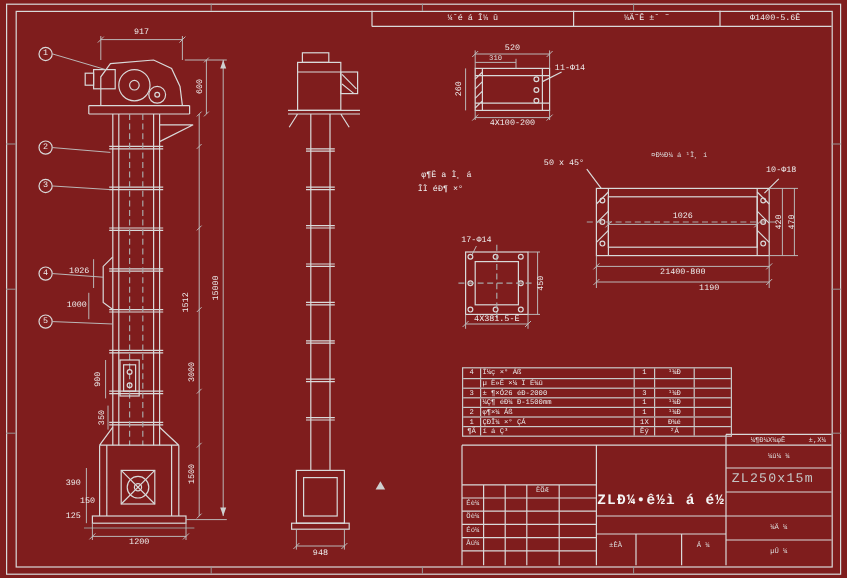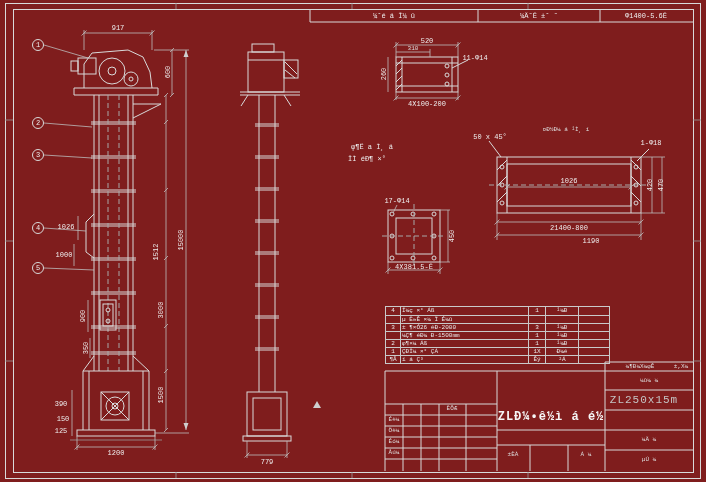--- a/index.html
+++ b/index.html
@@ -158,42 +158,42 @@
   <div class="balloon" style="left:38px;top:155px">3</div>
   <div class="balloon" style="left:38px;top:228px">4</div>
   <div class="balloon" style="left:38px;top:268px">5</div>
 
   <span class="t" style="left:118px;top:28px">917</span>
   <span class="t" style="left:66px;top:227px">1026</span>
   <span class="t" style="left:64px;top:255px">1000</span>
   <span class="t r" style="left:83px;top:316px">900</span>
   <span class="t r" style="left:86px;top:348px">350</span>
   <span class="t" style="left:61px;top:404px">390</span>
-  <span class="t" style="left:63px;top:419px">150</span>
+  <span class="t" style="left:73px;top:419px">150</span>
   <span class="t" style="left:61px;top:431px">125</span>
   <span class="t" style="left:116px;top:453px">1200</span>
   <span class="t r" style="left:181px;top:240px">15000</span>
   <span class="t r" style="left:161px;top:310px">3000</span>
   <span class="t r" style="left:156px;top:252px">1512</span>
   <span class="t r" style="left:161px;top:395px">1500</span>
   <span class="t r" style="left:168px;top:72px">600</span>
 
-  <span class="t" style="left:267px;top:462px">779</span>
+  <span class="t" style="left:267px;top:462px">948</span>
 
   <span class="t" style="left:427px;top:41px">520</span>
   <span class="t s6" style="left:413px;top:49px">310</span>
   <span class="t" style="left:475px;top:58px">11-Φ14</span>
   <span class="t r" style="left:384px;top:74px">260</span>
   <span class="t" style="left:427px;top:104px">4X100-200</span>
   <span class="t" style="left:372px;top:147px">φ¶Ë a Ì¸ á</span>
   <span class="t" style="left:367px;top:159px">ÎÌ éÐ¶ ×°</span>
 
-  <span class="t" style="left:490px;top:137px">50 x 45°</span>
+  <span class="t" style="left:470px;top:137px">50 x 45°</span>
   <span class="t s6" style="left:566px;top:130px">¤Ð½Ð¼ á ¹Ì¸ í</span>
-  <span class="t" style="left:651px;top:143px">1-Φ18</span>
+  <span class="t" style="left:651px;top:143px">10-Φ18</span>
   <span class="t" style="left:569px;top:181px">1026</span>
   <span class="t" style="left:569px;top:228px">21400-800</span>
   <span class="t" style="left:591px;top:241px">1190</span>
   <span class="t r" style="left:650px;top:185px">420</span>
   <span class="t r" style="left:661px;top:185px">470</span>
 
   <span class="t" style="left:397px;top:201px">17-Φ14</span>
   <span class="t r" style="left:452px;top:236px">450</span>
   <span class="t" style="left:414px;top:267px">4X381.5-Ê</span>
 

